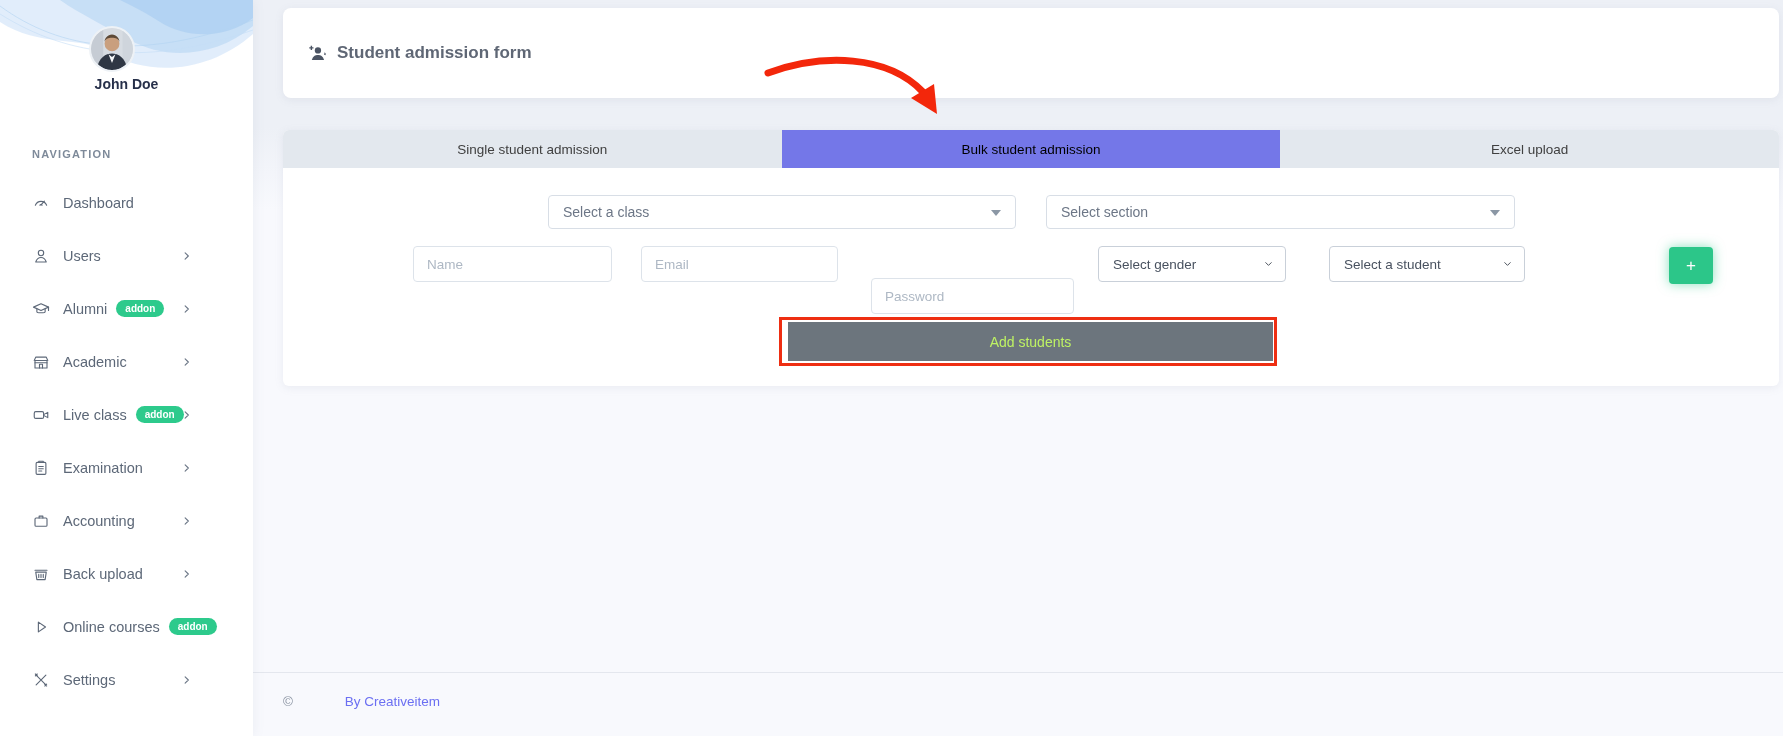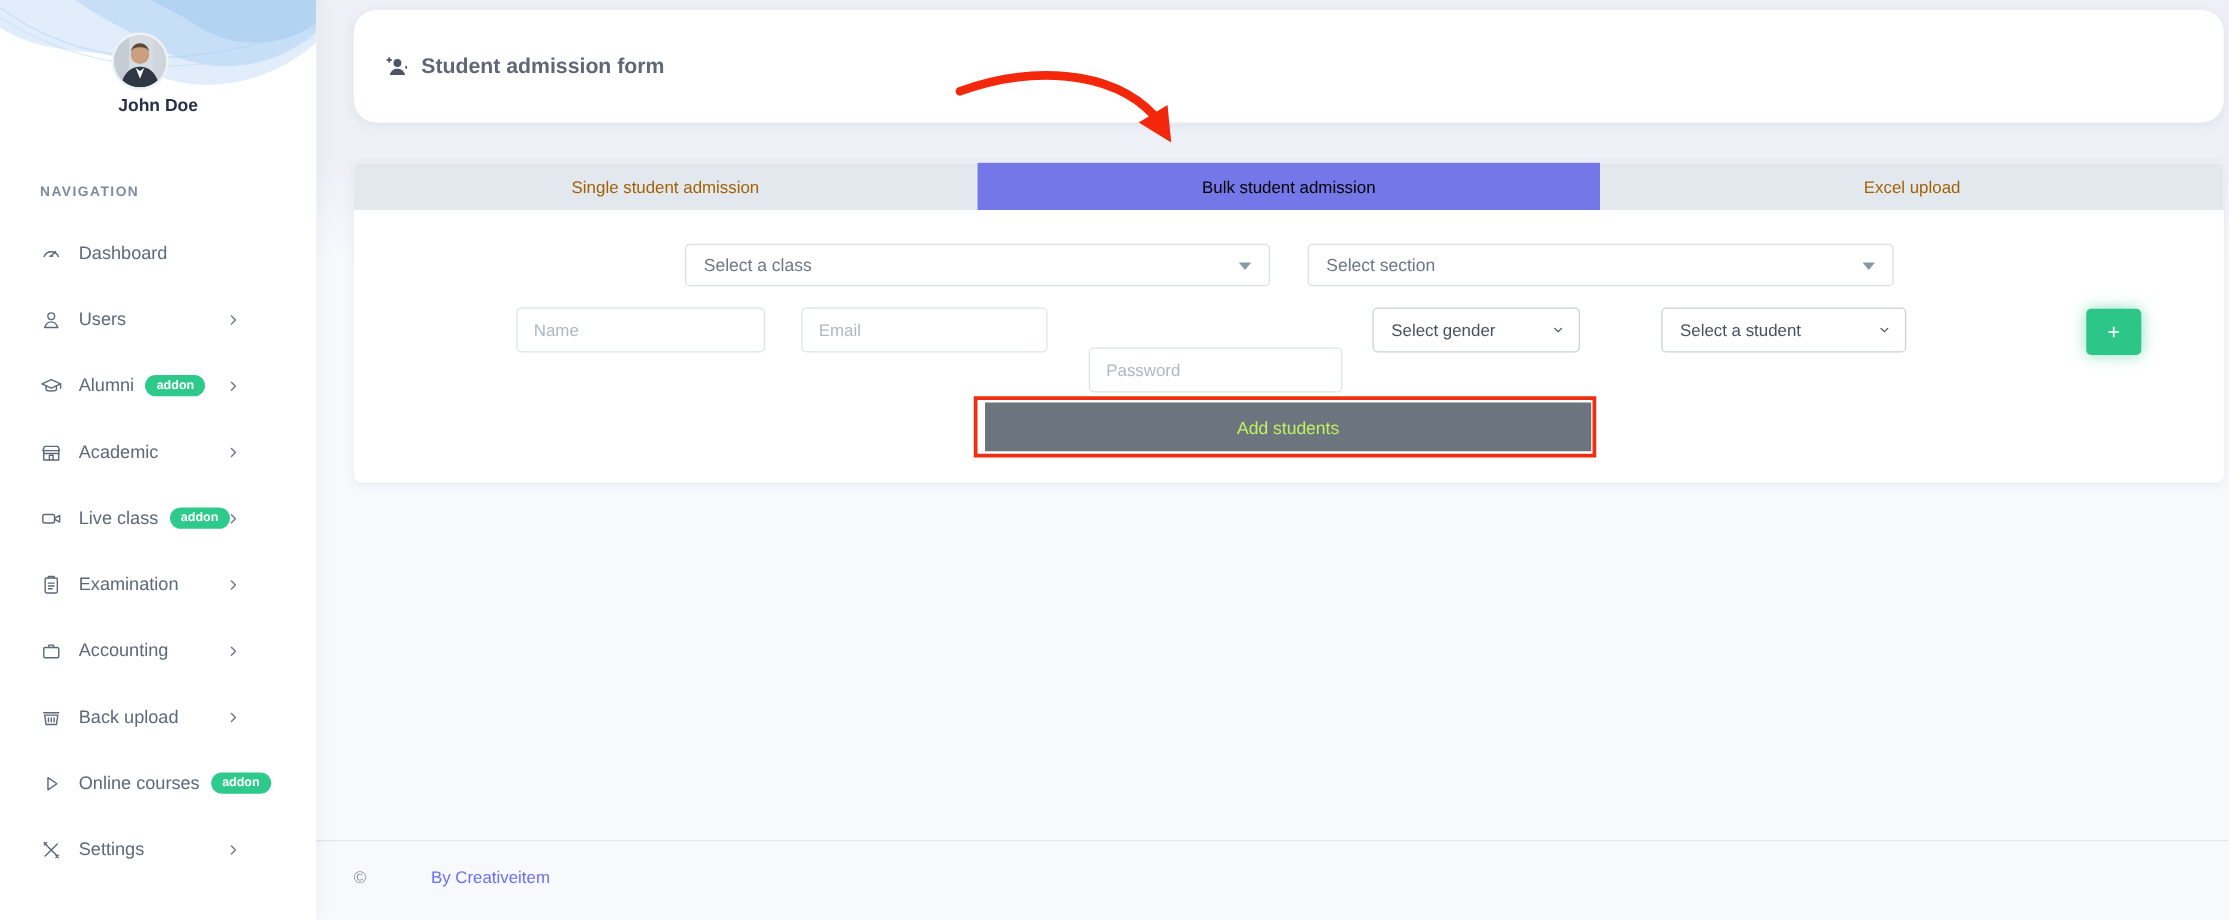--- a/index.html
+++ b/index.html
@@ -29,34 +29,34 @@
            font-weight:bold; padding:3px 9px; border-radius:10px; }
   .chev { position:absolute; right:61px; top:50%; transform:translateY(-50%); display:inline-flex; }
   .chev svg { width:11px; height:11px; stroke:#6b7686; fill:none; stroke-width:2.4;
               stroke-linecap:round; stroke-linejoin:round; }
 
   
   .main { position:absolute; left:253px; top:0; width:1530px; height:736px;
           background:linear-gradient(180deg,#edf0f6 0px,#edf0f6 128px,#f8f9fd 210px,#f8f9fd 100%); }
 
   .header-card { position:absolute; left:30px; top:8px; width:1496px; height:90px; background:#fff;
-                 border-radius:18px; box-shadow:0 2px 8px rgba(130,140,165,.12);
+                 border-radius:8px; box-shadow:0 2px 8px rgba(130,140,165,.12);
                  display:flex; align-items:center; padding-left:24px; }
   .hicon { display:inline-flex; margin-right:9px; }
   .hicon svg { width:21px; height:21px; fill:#4b5463; }
   .htitle { font-size:17px; font-weight:bold; color:#5f6775; }
 
   .arrow-annot { position:absolute; left:500px; top:45px; width:220px; height:90px; z-index:5;
                  pointer-events:none; }
 
   .content-card { position:absolute; left:30px; top:130px; width:1496px; height:256px; background:#fff;
                   border-radius:6px; box-shadow:0 2px 8px rgba(130,140,165,.12); overflow:hidden; }
   .tabbar { display:flex; height:38px; }
   .tab { flex:1; display:flex; align-items:center; justify-content:center; background:#e3e8ee;
-         color:#a16207; font-size:13.5px; cursor:pointer; }
+         color:#404040; font-size:13.5px; cursor:pointer; }
   .tab.active { background:var(--accent,#7477e8); color:#000000; font-weight:normal; }
 
   .sel2 { position:absolute; height:34px; border:1px solid #d8dee6; border-radius:4px; background:#fff;
           display:flex; align-items:center; padding:0 14px; font-size:14px; color:#6c7686;
           cursor:pointer; }
   .sel2 .caret { position:absolute; right:14px; top:50%; margin-top:-2px; width:0; height:0;
                  border-left:5px solid transparent; border-right:5px solid transparent;
                  border-top:6px solid #8b97a5; }
   .sel2.class-sel { left:265px; top:65px; width:468px; }
   .sel2.section-sel { left:763px; top:65px; width:469px; }
@@ -69,21 +69,21 @@
   .in-email { left:358px; width:197px; }
   .in-pass { left:588px; width:203px;margin-top:32px; }
 
   .nselect { position:absolute; top:116px; height:36px; border:1px solid #c9d0d9; border-radius:4px;
              background:#fff; display:flex; align-items:center; padding:0 14px; font-size:13.5px;
              color:#48515f; cursor:pointer; }
   .nselect .nscaret { position:absolute; right:11px; top:50%; transform:translateY(-50%);
                       display:inline-flex; }
   .nselect .nscaret svg { width:11px; height:11px; stroke:#3c444f; fill:none; stroke-width:2;
                           stroke-linecap:round; stroke-linejoin:round; }
-  .sel-gender { left:815px; width:166px; }
+  .sel-gender { left:815px; width:188px; }
   .sel-parent { left:1046px; width:196px; }
 
   .plus-btn { position:absolute; left:1386px; top:117px; width:44px; height:37px; border:none;
               border-radius:4px; background:var(--plus-green,#2cc689); color:#fff; font-size:17px;
               cursor:pointer; box-shadow:0 0 12px rgba(44,198,137,.55);
               display:flex; align-items:center; justify-content:center; }
 
   .highlight-box { position:absolute; left:496px; top:187px; width:498px; height:49px;
                    border:3px solid var(--danger,#ee2e12); background:#fff;
                    padding:2px 1px 2px 6px; }

